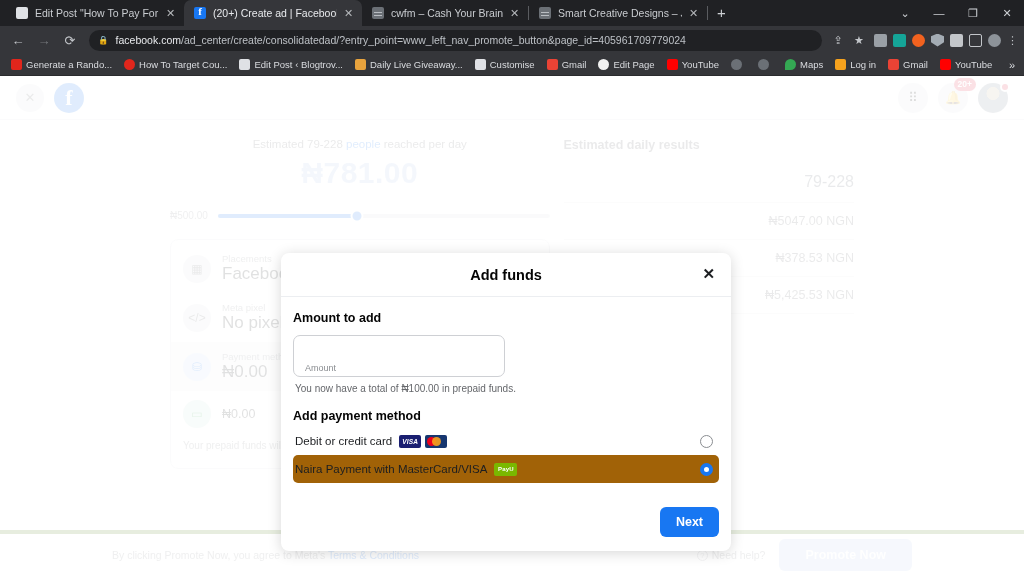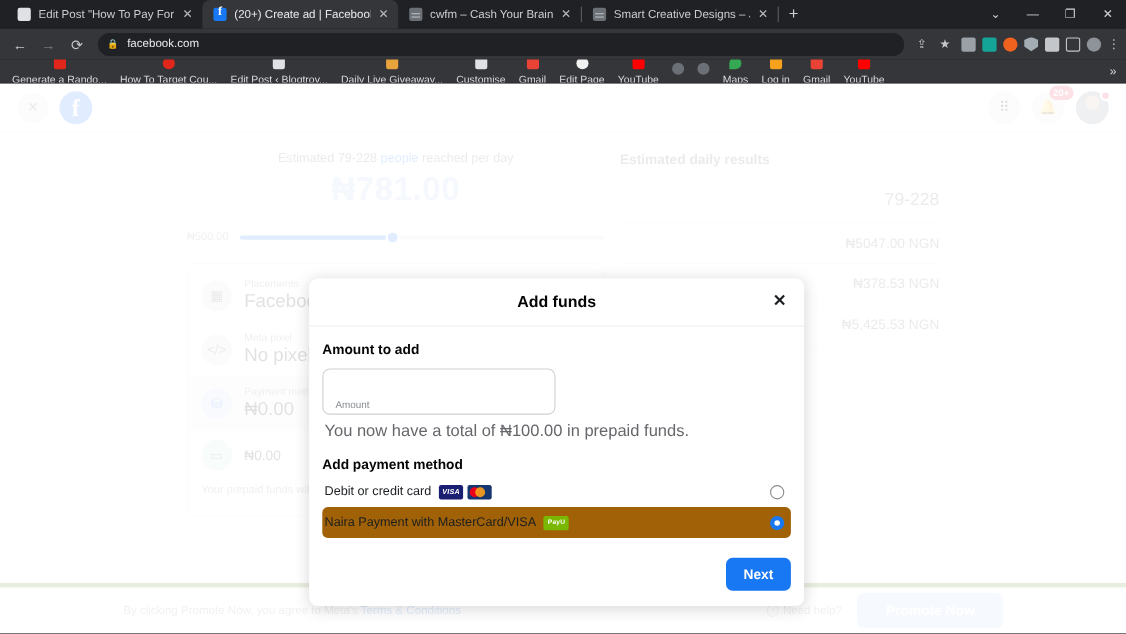--- a/index.html
+++ b/index.html
@@ -72,21 +72,21 @@
   .omni-actions { display:flex; align-items:center; gap:3px; }
   .omni-actions .ic { width: 18px; text-align:center; color:#c3c6ca; font-size: 11px; }
   .ext-icons { display:flex; align-items:center; gap: 6px; padding-left: 4px; }
   .ext-ic { width:13px; height:13px; border-radius:2px; position:relative; }
 
   .bookmarks {
     height: 22px; background:#35363a; display:flex; align-items:center;
     gap: 0px; padding: 0 5px; font-size: 9.5px; color:#dadce0; overflow:hidden;
     border-bottom:1px solid #2a2b2e;
   }
-  .bm { display:flex; align-items:center; gap:4px; padding: 0 6px; white-space:nowrap;flex-direction:column; }
+  .bm { display:flex; gap:4px; padding: 0 6px; white-space:nowrap; }
   .bm .bi { width:11px; height:11px; flex:0 0 11px; border-radius:2px; }
   .bm-overflow { margin-left:auto; color:#dadce0; font-size:11px; padding-right:4px; }
 
   
   .viewport {
     position:absolute; left:0; top: 76px; width: 1024px; height: 500px;
     background:#ffffff; overflow:hidden;
   }
   .page-dim { position:absolute; inset:0; opacity: .13; }
 
@@ -209,21 +209,21 @@
   }
   .modal-body { padding: 14px 12px 0 12px; flex:1 1 auto; }
   .sec-title { font-size: 12.5px; font-weight:700; color:#050505; padding: 0 0 10px 0; }
   .amount-field {
     border:1px solid #ced0d4; border-radius:7px; height: 42px;
     padding: 5px 11px; display:flex; flex-direction:column; justify-content:center;
     width: 212px;
   }
   .amount-label { font-size: 9px; color:#8a8d91; line-height: 12px; margin-top: 24px; }
   .amount-value { font-size: 12.5px; color:#1c1e21; line-height: 15px; }
-  .prepaid-note { font-size: 15px; color:#65676b; padding: 6px 0 0 2px; }
+  .prepaid-note { font-size: 10px; color:#65676b; padding: 6px 0 0 2px; }
   .sec-title2 { font-size: 12.5px; font-weight:700; color:#050505; padding: 15px 0 4px 0; }
 
   .pay-opt {
     display:flex; align-items:center; height: 28px; padding: 0 6px 0 2px;
     border-radius: 5px; margin-top: 0;
   }
   .pay-opt.selected { background:#a16207; }
   .pay-label { font-size: 11.5px; color:#1c1e21; }
   .brands { display:flex; gap:4px; margin-left: 7px; }
   .brand {
@@ -285,20 +285,21 @@
     </div>
   </div>
 
   <div class="toolbar">
     <div class="nav-btn">←</div>
     <div class="nav-btn disabled">→</div>
     <div class="nav-btn">⟳</div>
     <div class="omnibox">
       <span class="lock">🔒</span>
       <span class="host">facebook.com</span>
+      <span>/ad_center/create/consolidatedad/?entry_point=www_left_nav_promote_button&amp;page_id=405961709779024</span>
     </div>
     <div class="omni-actions">
       <span class="ic">⇪</span>
       <span class="ic">★</span>
     </div>
     <div class="ext-icons">
       <span class="ext-ic" style="background:#9aa0a6;"></span>
       <span class="ext-ic" style="background:#15a598;"></span>
       <span class="ext-ic" style="background:#f2621f;border-radius:50%;"></span>
       <span class="ext-ic" style="background:#a4acb4;clip-path:polygon(50% 0,100% 22%,100% 68%,50% 100%,0 68%,0 22%);"></span>

